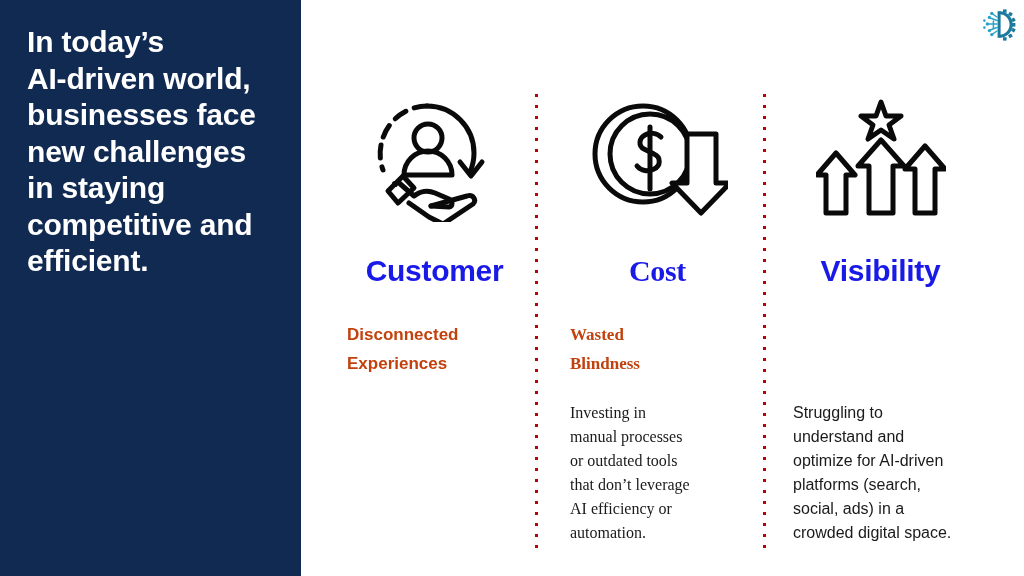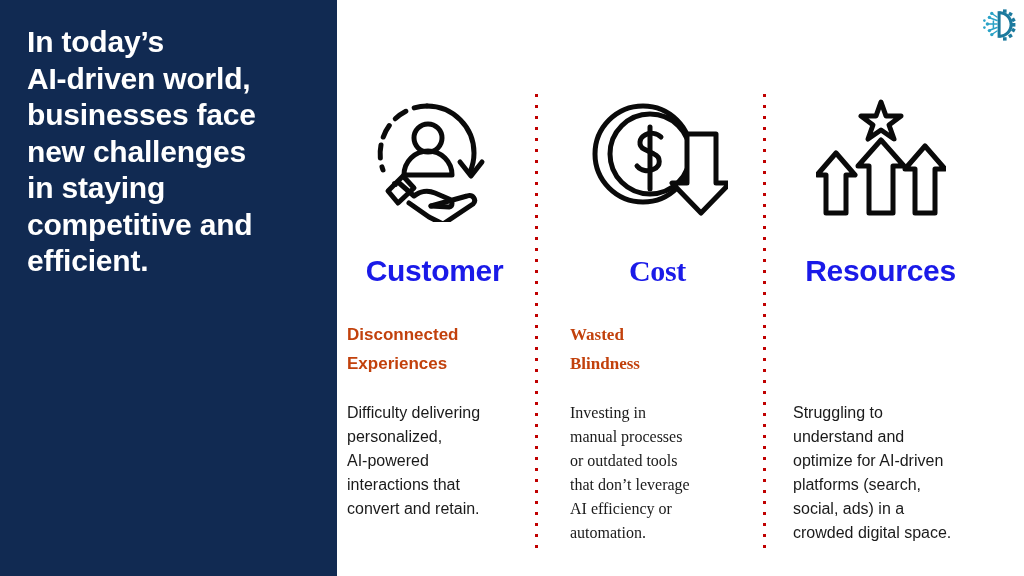--- a/index.html
+++ b/index.html
@@ -22,21 +22,20 @@
   }
 
   
   .left-panel {
     position: absolute;
     left: 0;
     top: 0;
     width: 301px;
     height: 576px;
     background: #112A52;
-    padding-left: 36px;
   }
   .headline {
     position: absolute;
     left: 27px;
     top: 24px;
     width: 252px;
     color: #ffffff;
     font-size: 30px;
     font-weight: bold;
     line-height: 36.5px;
@@ -212,25 +211,20 @@
             <path d="M61 110 l36 -10 c6 -2 10 4 6 8 l-30 20 -14 -7 -20 -14"></path>
 
             <path d="M18 95 L33 80 L44 92 L28 107 Z"></path>
             <circle cx="25" cy="88" r="1.6" stroke-width="3"></circle>
           </g>
         </svg>
       </div>
       <div class="col-title">Customer</div>
       <div class="col-sub">Disconnected
 Experiences</div>
-      <div class="col-body">Difficulty delivering
-personalized,
-AI-powered
-interactions that
-convert and retain.</div>
     </div>
 
     <div class="col col-1">
       <div class="icon-wrap">
         <svg width="140" height="124" viewBox="0 0 140 124" aria-hidden="true">
           <g fill="none" stroke="#0a0a0a" stroke-width="5" stroke-linecap="round" stroke-linejoin="round">
 
             <circle cx="55" cy="57" r="48"></circle>
 
             <circle cx="62" cy="57" r="40"></circle>
@@ -261,21 +255,21 @@
             <path d="M65 6 L70 20 L85 20 L73 29 L78 43 L65 34 L52 43 L57 29 L45 20 L60 20 Z"></path>
 
             <path d="M65 44 L88 70 L77 70 L77 117 L53 117 L53 70 L42 70 Z"></path>
 
             <path d="M20 57 L39 79 L30 79 L30 117 L10 117 L10 79 L1 79 Z"></path>
 
             <path d="M109 50 L129 73 L119 73 L119 117 L99 117 L99 73 L89 73 Z"></path>
           </g>
         </svg>
       </div>
-      <div class="col-title">Resources</div>
+      <div class="col-title">Visibility</div>
       <div class="col-body">Struggling to
 understand and
 optimize for AI-driven
 platforms (search,
 social, ads) in a
 crowded digital space.</div>
     </div>
 
   </div>
 </div>

